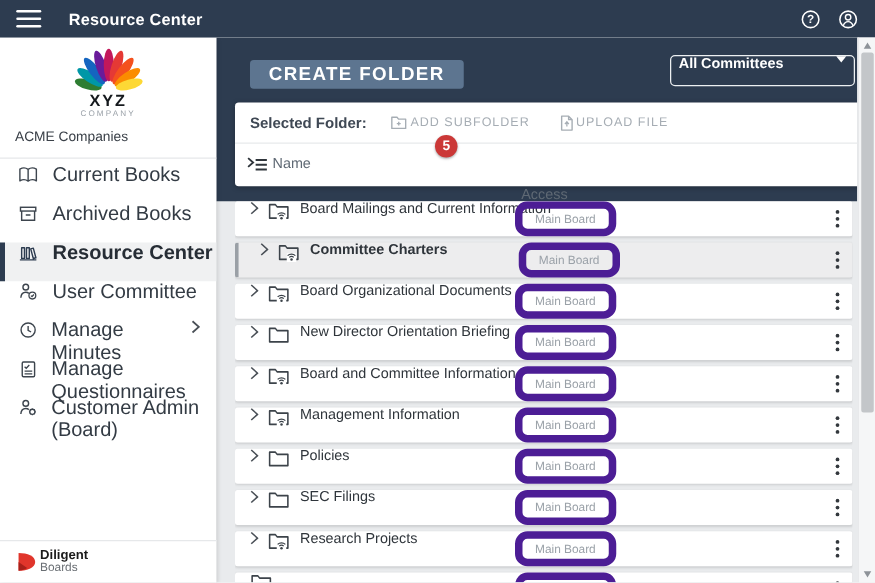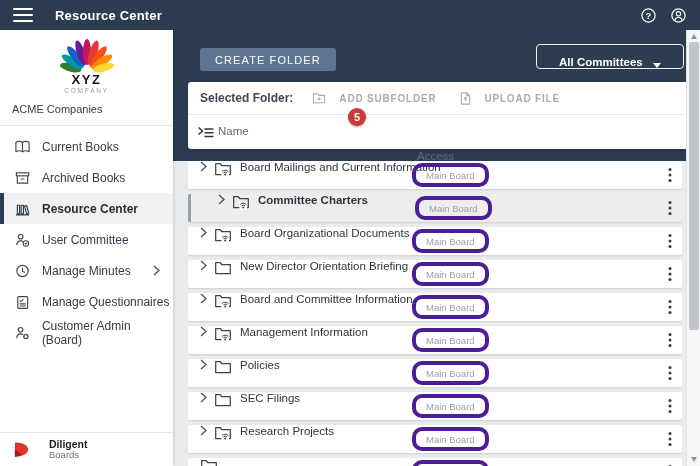--- a/index.html
+++ b/index.html
@@ -17,72 +17,72 @@
 
   
   .sidebar { position:absolute; top:30px; left:0; width:173px; bottom:0; background:#fff; z-index:5;
     box-shadow:1px 0 3px rgba(0,0,0,.12); }
   .logo-block { text-align:center; padding-top:7px; }
   .logo-xyz { font-size:13px; font-weight:800; letter-spacing:1.5px; color:#15191d; margin-top:-5px; }
   .logo-sub { font-size:6.5px; letter-spacing:1.7px; color:#9aa1a8; }
   .company-name { padding:9px 12px 0; font-size:11px; color:#3a4048; }
   .sidebar-divider { height:1px; background:#e6e8ea; margin-top:10px; }
   .nav { margin-top:5px; }
-  .nav-item { height:31px; display:flex; align-items:center; padding-left:14px; cursor:pointer;
-    color:#333b44; font-size:12px; }
+  .nav-item { height:31px; display:flex; align-items:flex-start; padding-left:14px; cursor:pointer;
+    color:#333b44; font-size:16px; }
   .nav-item .nav-icon { width:18px; margin-right:10px; display:flex; align-items:center; }
   .nav-item.selected { background:#f0f1f2; border-left:4px solid var(--navy,#2d3c50);
     padding-left:10px; font-weight:700; color:#262d35; }
   .nav-chevron { margin-left:auto; margin-right:13px; display:flex; }
   .sidebar-footer { position:absolute; bottom:0; left:0; right:0; border-top:1px solid #e6e8ea;
-    background:#fff; display:flex; align-items:center; gap:18px; padding:6px 12px; }
+    background:#fff; display:flex; align-items:center; gap:1px; padding:6px 12px; }
   .brand-text div:first-child { font-size:10.5px; font-weight:700; color:#1b1b1b; line-height:11px; }
   .brand-text div:last-child { font-size:9.5px; color:#6a6f74; line-height:10px; }
 
   
   .main { position:absolute; top:30px; left:173px; right:14px; bottom:0; background:var(--list-bg,#e9ebed); overflow:hidden; }
   .main-dark { position:absolute; top:0; left:0; right:0; height:131px; background:var(--navy,#2d3c50); }
   .btn-create { position:absolute; left:27px; top:18px; height:23px; padding:0 15px;
     background:var(--button-blue,#5d7590); color:#fff; border:none; border-radius:3px;
-    font-family:inherit; font-size:11px; font-weight:400; letter-spacing:1.1px; cursor:pointer; }
+    font-family:inherit; font-size:15px; font-weight:700; letter-spacing:1.1px; cursor:pointer; }
   .committee-select { position:absolute; right:2px; top:14px; width:148px; height:25px;
-    border:1px solid #edf0f2; border-radius:4px; display:flex; align-items:flex-end;
-    justify-content:space-between; padding:0 22px; color:#fff; font-size:11.5px; font-weight:700; cursor:pointer; }
+    border:1px solid #edf0f2; border-radius:4px; display:flex; align-items:flex-start;
+    justify-content:space-between; padding:0 6px; color:#fff; font-size:11.5px; font-weight:700; cursor:pointer; }
   .caret-down { width:0; height:0; border-left:4px solid transparent; border-right:4px solid transparent;
     border-top:5px solid #fff; }
 
   .panel { position:absolute; left:15px; top:52px; width:524px; background:#fff; border-radius:3px;
     box-shadow:0 1px 4px rgba(0,0,0,.25); z-index:1; }
   .panel-toolbar { height:33px; display:flex; align-items:center; padding:0 12px; border-bottom:1px solid #e8eaec; }
   .selected-folder-label { font-size:12px; font-weight:700; color:#3f4854; }
-  .toolbar-btn { display:flex; align-items:center; gap:13px; background:none; border:none; cursor:pointer;
-    color:#a6adb4; font-family:inherit; font-size:10px; font-weight:700; letter-spacing:.8px; }
+  .toolbar-btn { display:flex; align-items:center; gap:2px; background:none; border:none; cursor:pointer;
+    color:#a6adb4; font-family:inherit; font-size:10px; font-weight:400; letter-spacing:.8px; }
   .toolbar-btn.add { margin-left:19px; }
   .toolbar-btn.upload { margin-left:24px; }
   .table-header { position:relative; height:34px;text-align:right; }
   .th-tree { position:absolute; left:9px; top:10px; cursor:pointer; }
   .th-name { position:absolute; left:30px; top:10px; font-size:11.5px; color:#5f6974; }
   .th-access { position:absolute; left:229px; top:10px; font-size:11.5px; color:#5f6974;margin-top:25px; }
   .th-refresh { position:absolute; right:11px; top:9px; cursor:pointer; }
 
   .count-badge { position:absolute; left:175px; top:78px; width:18px; height:18px; border-radius:50%;
     background:var(--badge-red,#cb3837); color:#fff; font-size:11px; font-weight:700;
     display:flex; align-items:center; justify-content:center; z-index:3;
     box-shadow:0 1px 2px rgba(0,0,0,.35); }
 
   .rows { position:absolute; left:15px; top:131px; width:494px; bottom:0; overflow:hidden; }
   .row { position:relative; height:28px; background:#fff; margin-bottom:5px; border-radius:2px;
     display:flex; align-items:flex-start; padding-left:12px; box-shadow:0 1px 2px rgba(0,0,0,.12); cursor:pointer; }
-  .row.selected { background:#ededee; border-left:3px solid #9aa0a6; padding-left:27px; }
+  .row.selected { background:#ededee; border-left:3px solid #9aa0a6; padding-left:17px; }
   .row.selected .row-name { font-weight:700; }
   .row-chevron { display:flex; margin-right:7px; }
   .row-folder { display:flex; margin-right:8px; }
   .row-name { font-size:11.5px; color:#2f353b; white-space:nowrap; }
   .pill { position:absolute; left:224px; top:50%; transform:translateY(-50%);
-    border:4px solid #4c1d95; border-radius:10px; padding:2.5px 10px; font-size:9.5px;
+    border:6px solid #4c1d95; border-radius:10px; padding:2.5px 10px; font-size:9.5px;
     color:var(--accent-text,#9aa1a8); white-space:nowrap; background:transparent; }
   .kebab { position:absolute; right:10px; top:50%; transform:translateY(-50%); display:flex; cursor:pointer; }
 
   
   .scrollbar { position:absolute; top:30px; right:0; width:14px; bottom:0; background:#f5f6f7;
     border-left:1px solid #e3e5e7; z-index:7; }
   .sb-btn { position:absolute; left:0; width:14px; height:13px; display:flex; align-items:center;
     justify-content:center; cursor:pointer; }
   .sb-up { top:0; } .sb-down { bottom:0; }
   .tri-up { width:0; height:0; border-left:3.5px solid transparent; border-right:3.5px solid transparent;

